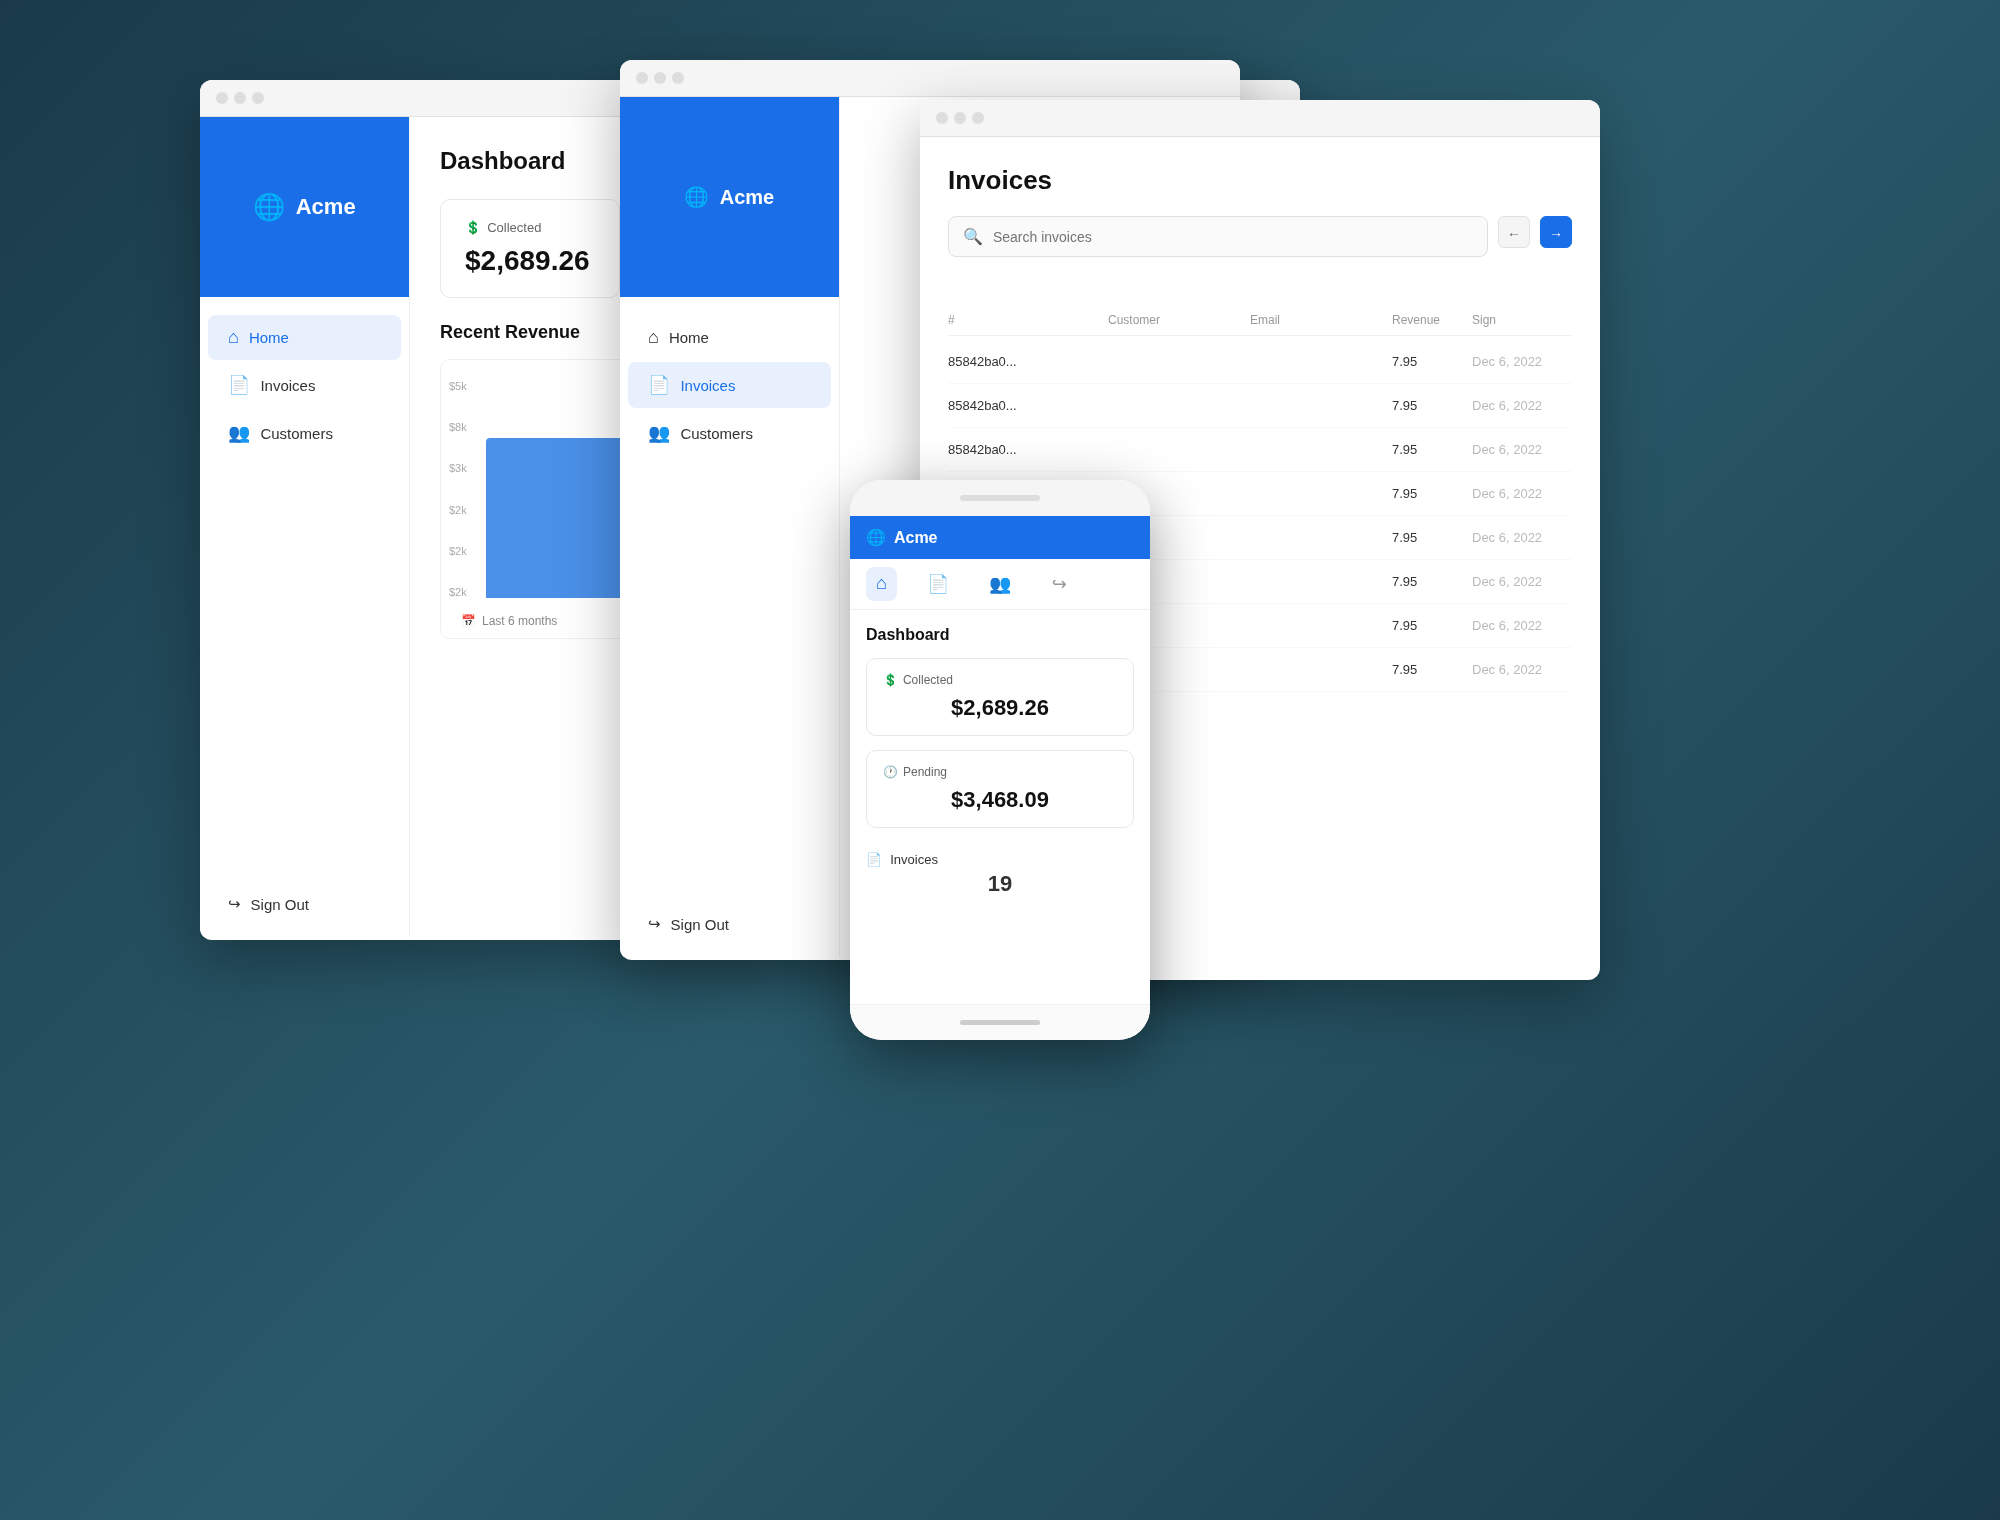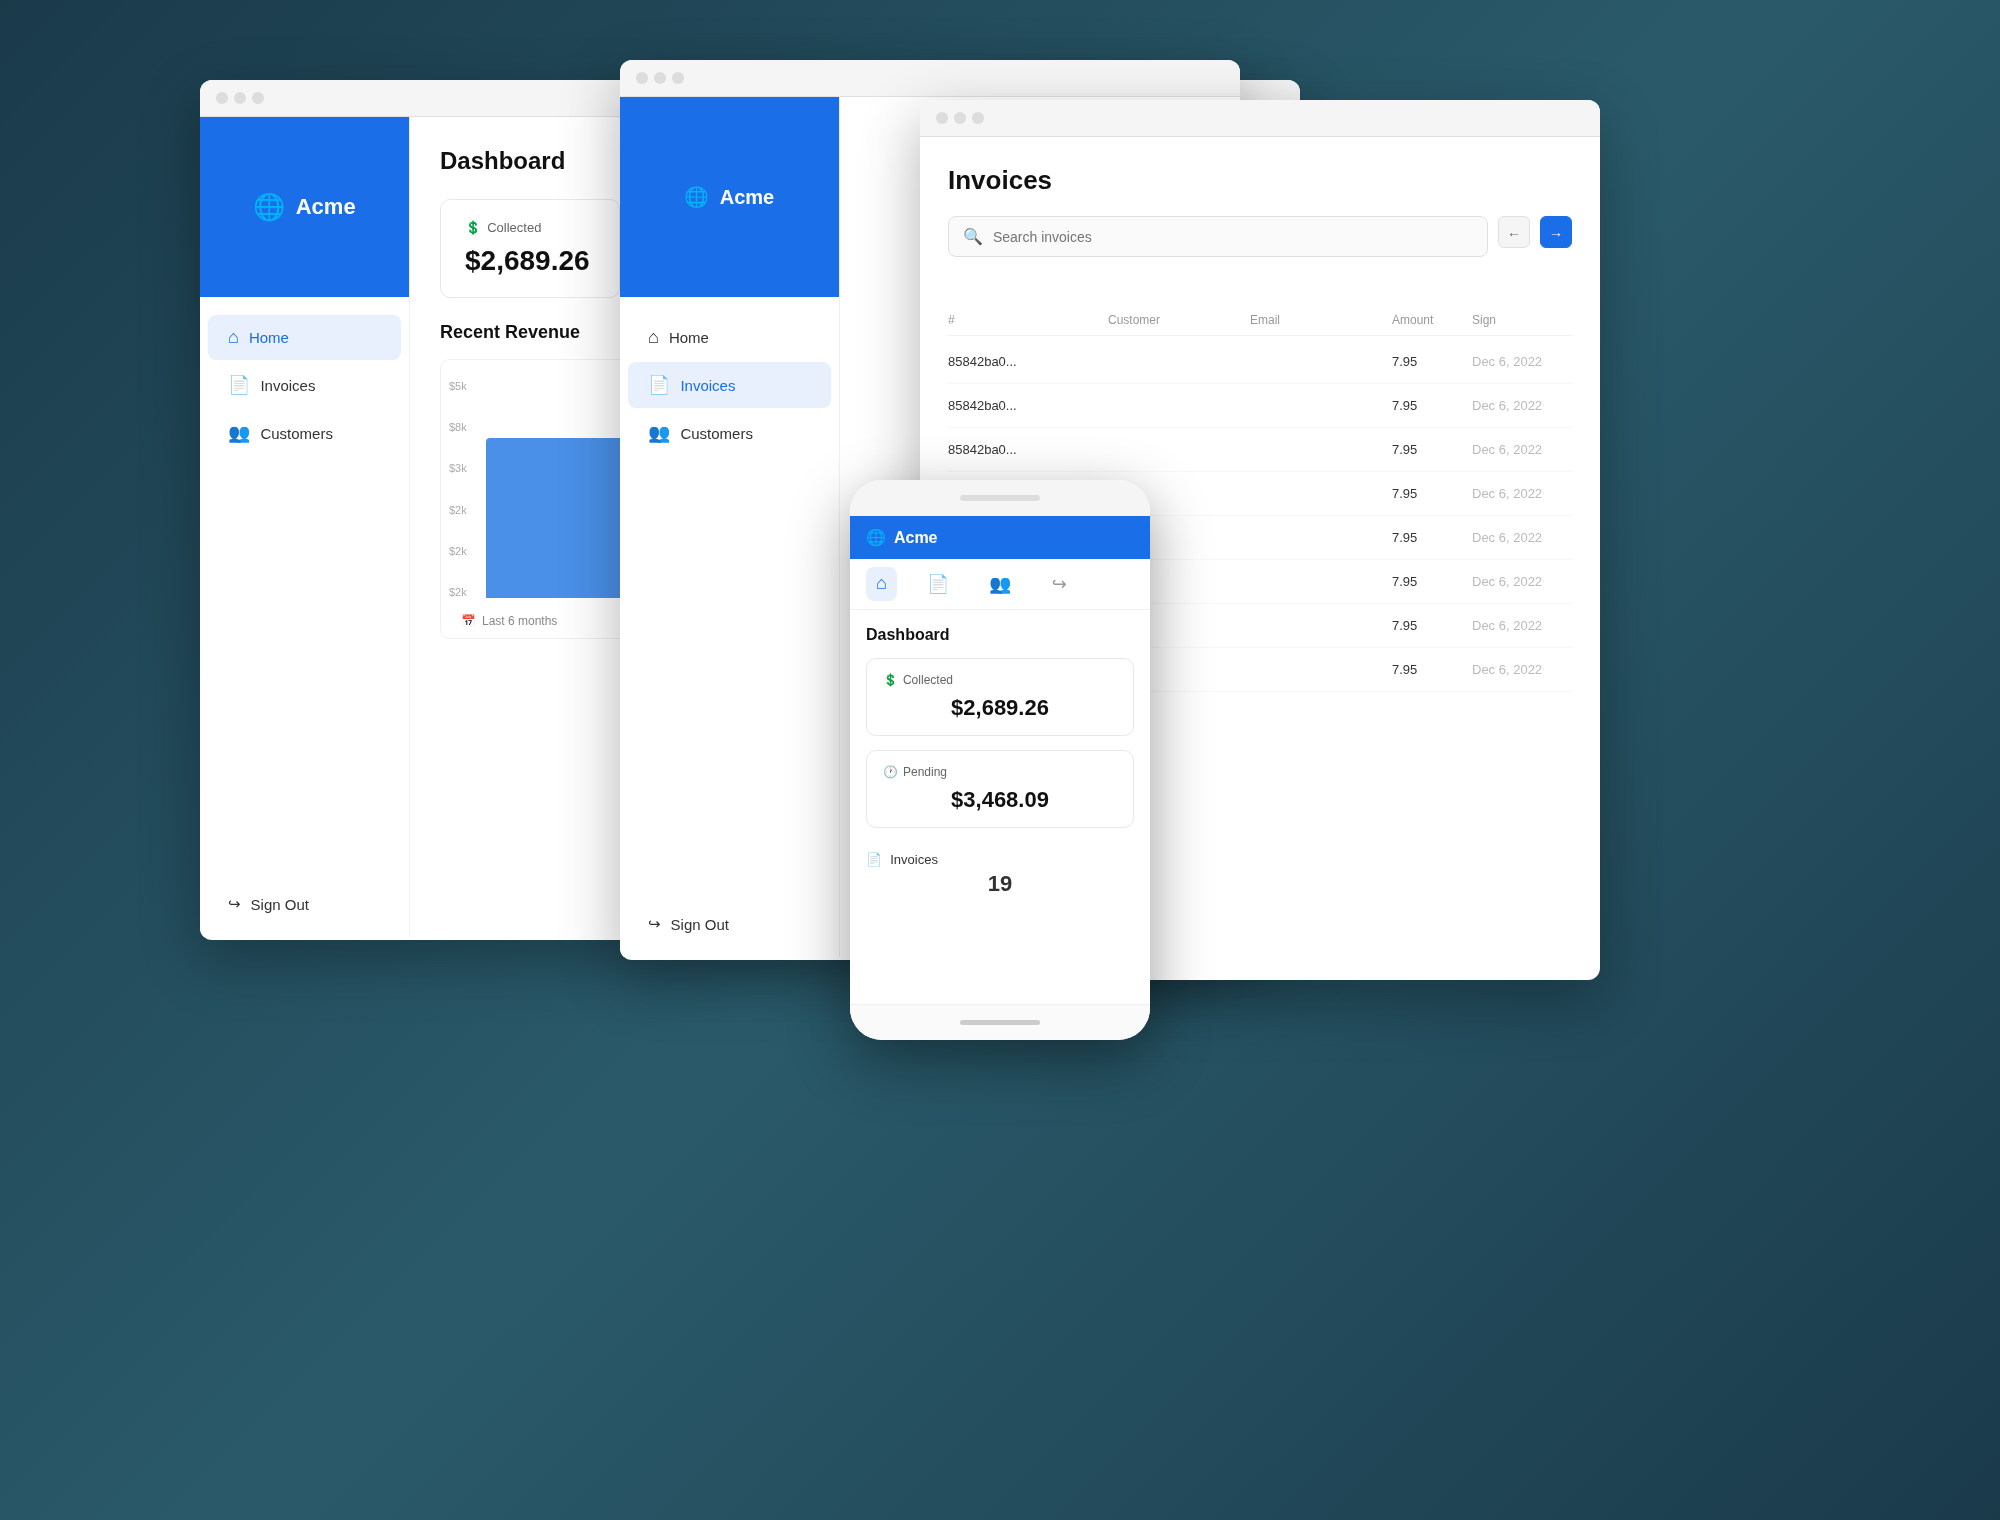--- a/index.html
+++ b/index.html
@@ -631,21 +631,21 @@
         <span style="color:#aaa; font-size:16px;">🔍</span>
         <input type="text" placeholder="Search invoices" style="">
       </div>
       <div class="search-nav-btn">←</div>
       <div class="search-nav-btn" style="background:#1a6fe8; color:white; border-color:#1a6fe8;">→</div>
     </div>
     <div class="invoices-table-header">
       <span class="table-header-cell">#</span>
       <span class="table-header-cell">Customer</span>
       <span class="table-header-cell">Email</span>
-      <span class="table-header-cell">Amount</span>
+      <span class="table-header-cell">Revenue</span>
       <span class="table-header-cell">Sign</span>
     </div>
     <div>
       <div class="invoice-row">
         <span class="invoice-cell">85842ba0...</span>
         <span class="invoice-cell muted"></span>
         <span class="invoice-cell muted"></span>
         <span class="invoice-cell">7.95</span>
         <span class="invoice-cell muted">Dec 6, 2022</span>
       </div>

